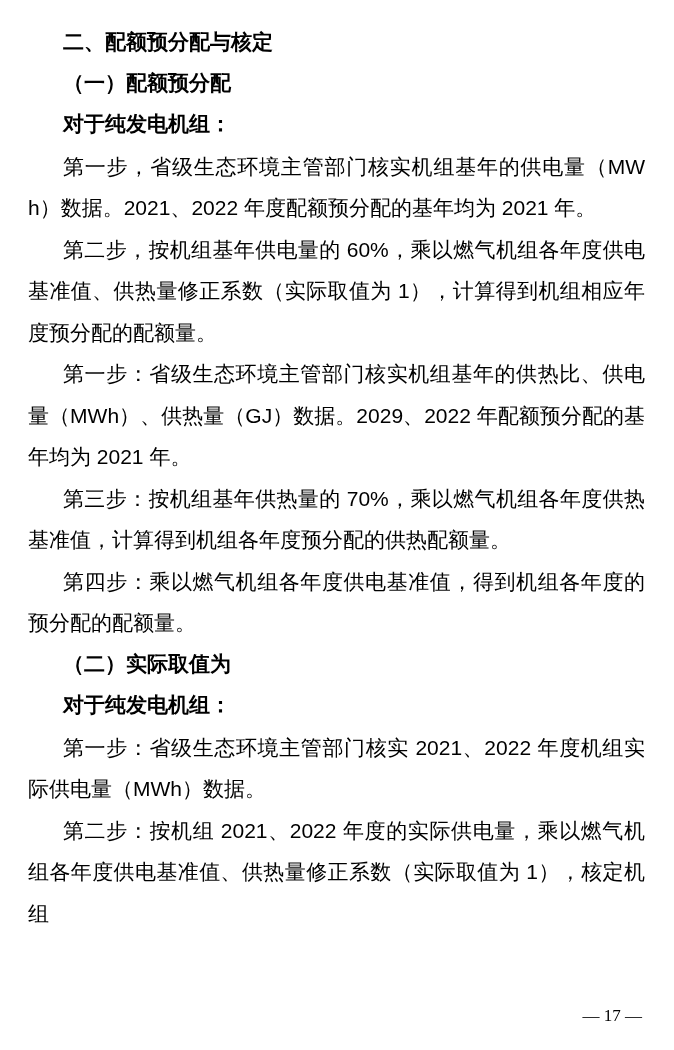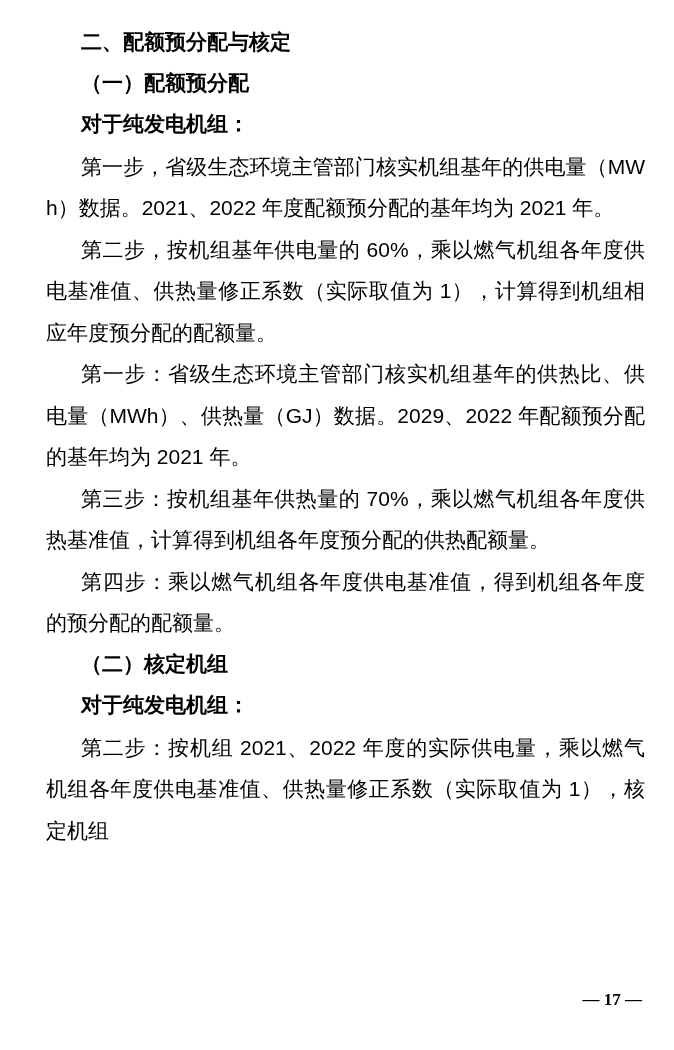--- a/index.html
+++ b/index.html
@@ -3,21 +3,21 @@
 <meta charset="utf-8">
 <style>
   html, body { margin: 0; padding: 0; background: #ffffff; }
   .page {
     position: relative;
     width: 674px;
     height: 1050px;
     margin: 0 auto;
     background: #ffffff;
     box-sizing: border-box;
-    padding: 21px 29px 0 46px;
+    padding: 21px 29px 0 28px;
     overflow: hidden;
     color: #000;
   }
   .block {
     font-size: 21px;
     line-height: 41.5px;
     text-align: justify;
     text-indent: 35px;
     margin: 0;
     font-family: Liberation Sans, sans-serif;
@@ -27,40 +27,40 @@
     font-weight: bold;
     font-family: "Liberation Sans", "DejaVu Sans", sans-serif;
   }
   .h2, .h3 {
     font-weight: bold;
     font-family: "Liberation Serif", "DejaVu Serif", serif;
   }
   .page-number {
     position: absolute;
     right: 32px;
-    bottom: 40px;
+    bottom: 24px;
     font-size: 17px;
     line-height: 20px;
     font-family: "Liberation Serif", "DejaVu Serif", serif;
     color: #000;
     white-space: pre;
-    font-weight: bold;
   }
 </style>
 </head>
 <body>
 
 <div class="page">
 
   <div class="block h1">二、配额预分配与核定</div>
   <div class="block h2">（一）配额预分配</div>
   <div class="block h3">对于纯发电机组：</div>
   <div class="block p">第一步，省级生态环境主管部门核实机组基年的供电量（MWh）数据。2021、2022 年度配额预分配的基年均为 2021 年。</div>
   <div class="block p">第二步，按机组基年供电量的 60%，乘以燃气机组各年度供电基准值、供热量修正系数（实际取值为 1），计算得到机组相应年度预分配的配额量。</div>
   <div class="block p">第一步：省级生态环境主管部门核实机组基年的供热比、供电量（MWh）、供热量（GJ）数据。2029、2022 年配额预分配的基年均为 2021 年。</div>
   <div class="block p">第三步：按机组基年供热量的 70%，乘以燃气机组各年度供热基准值，计算得到机组各年度预分配的供热配额量。</div>
   <div class="block p">第四步：乘以燃气机组各年度供电基准值，得到机组各年度的预分配的配额量。</div>
-  <div class="block h2">（二）核定机组</div>
+  <div class="block h2">（二）实际取值为</div>
   <div class="block h3">对于纯发电机组：</div>
+  <div class="block p">第一步：省级生态环境主管部门核实 2021、2022 年度机组实际供电量（MWh）数据。</div>
   <div class="block p">第二步：按机组 2021、2022 年度的实际供电量，乘以燃气机组各年度供电基准值、供热量修正系数（实际取值为 1），核定机组</div>
 
   <div class="page-number">— 17 —</div>
 </div>
 
 </body></html>

